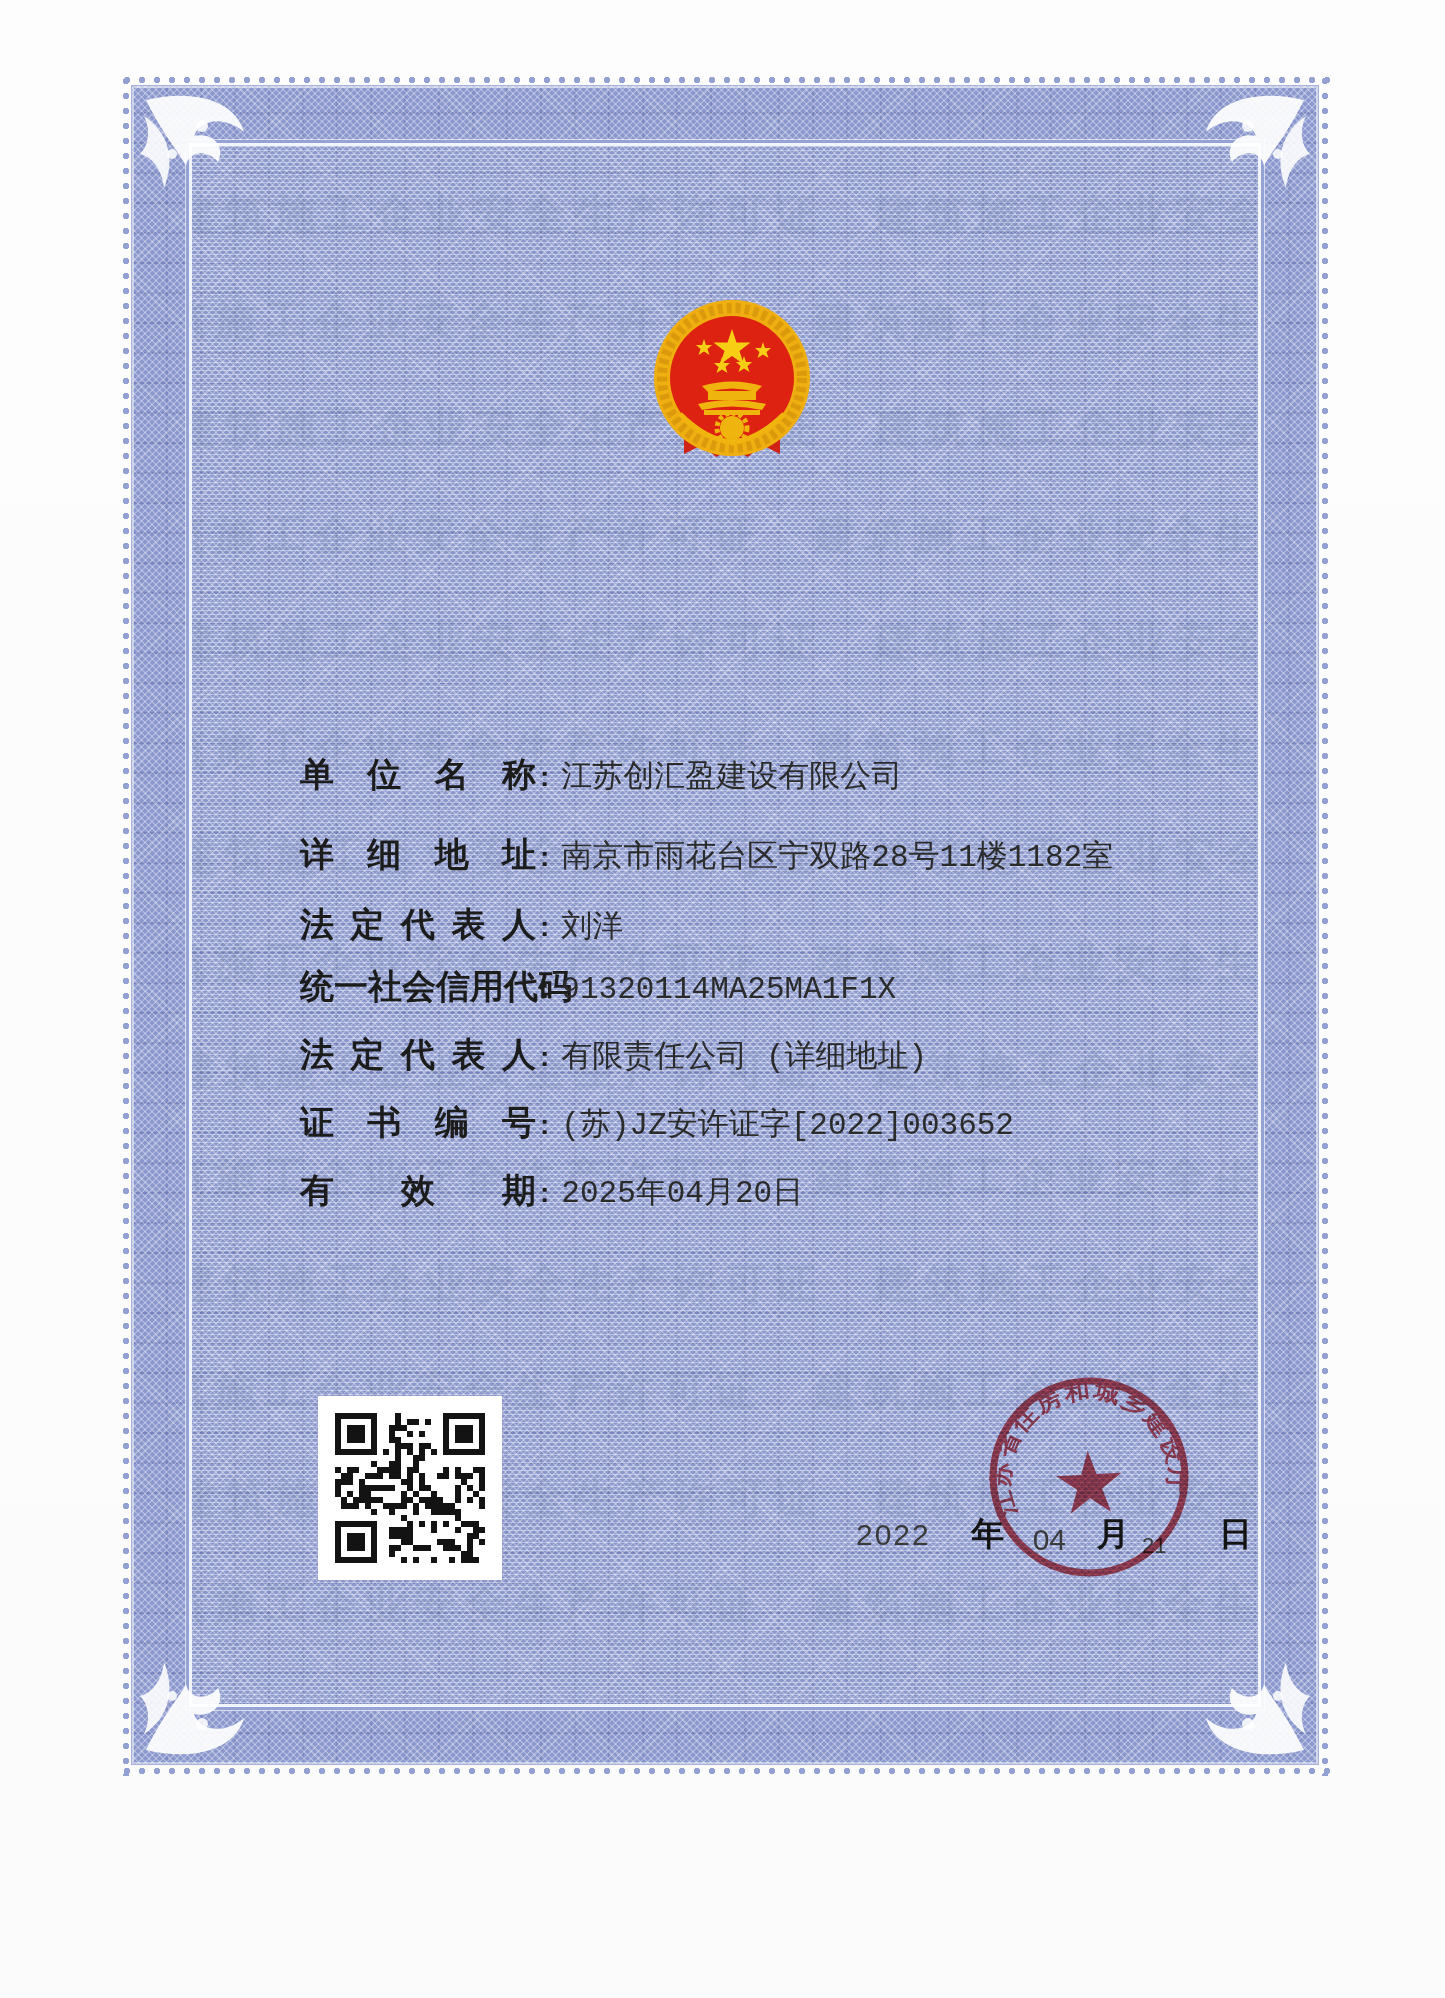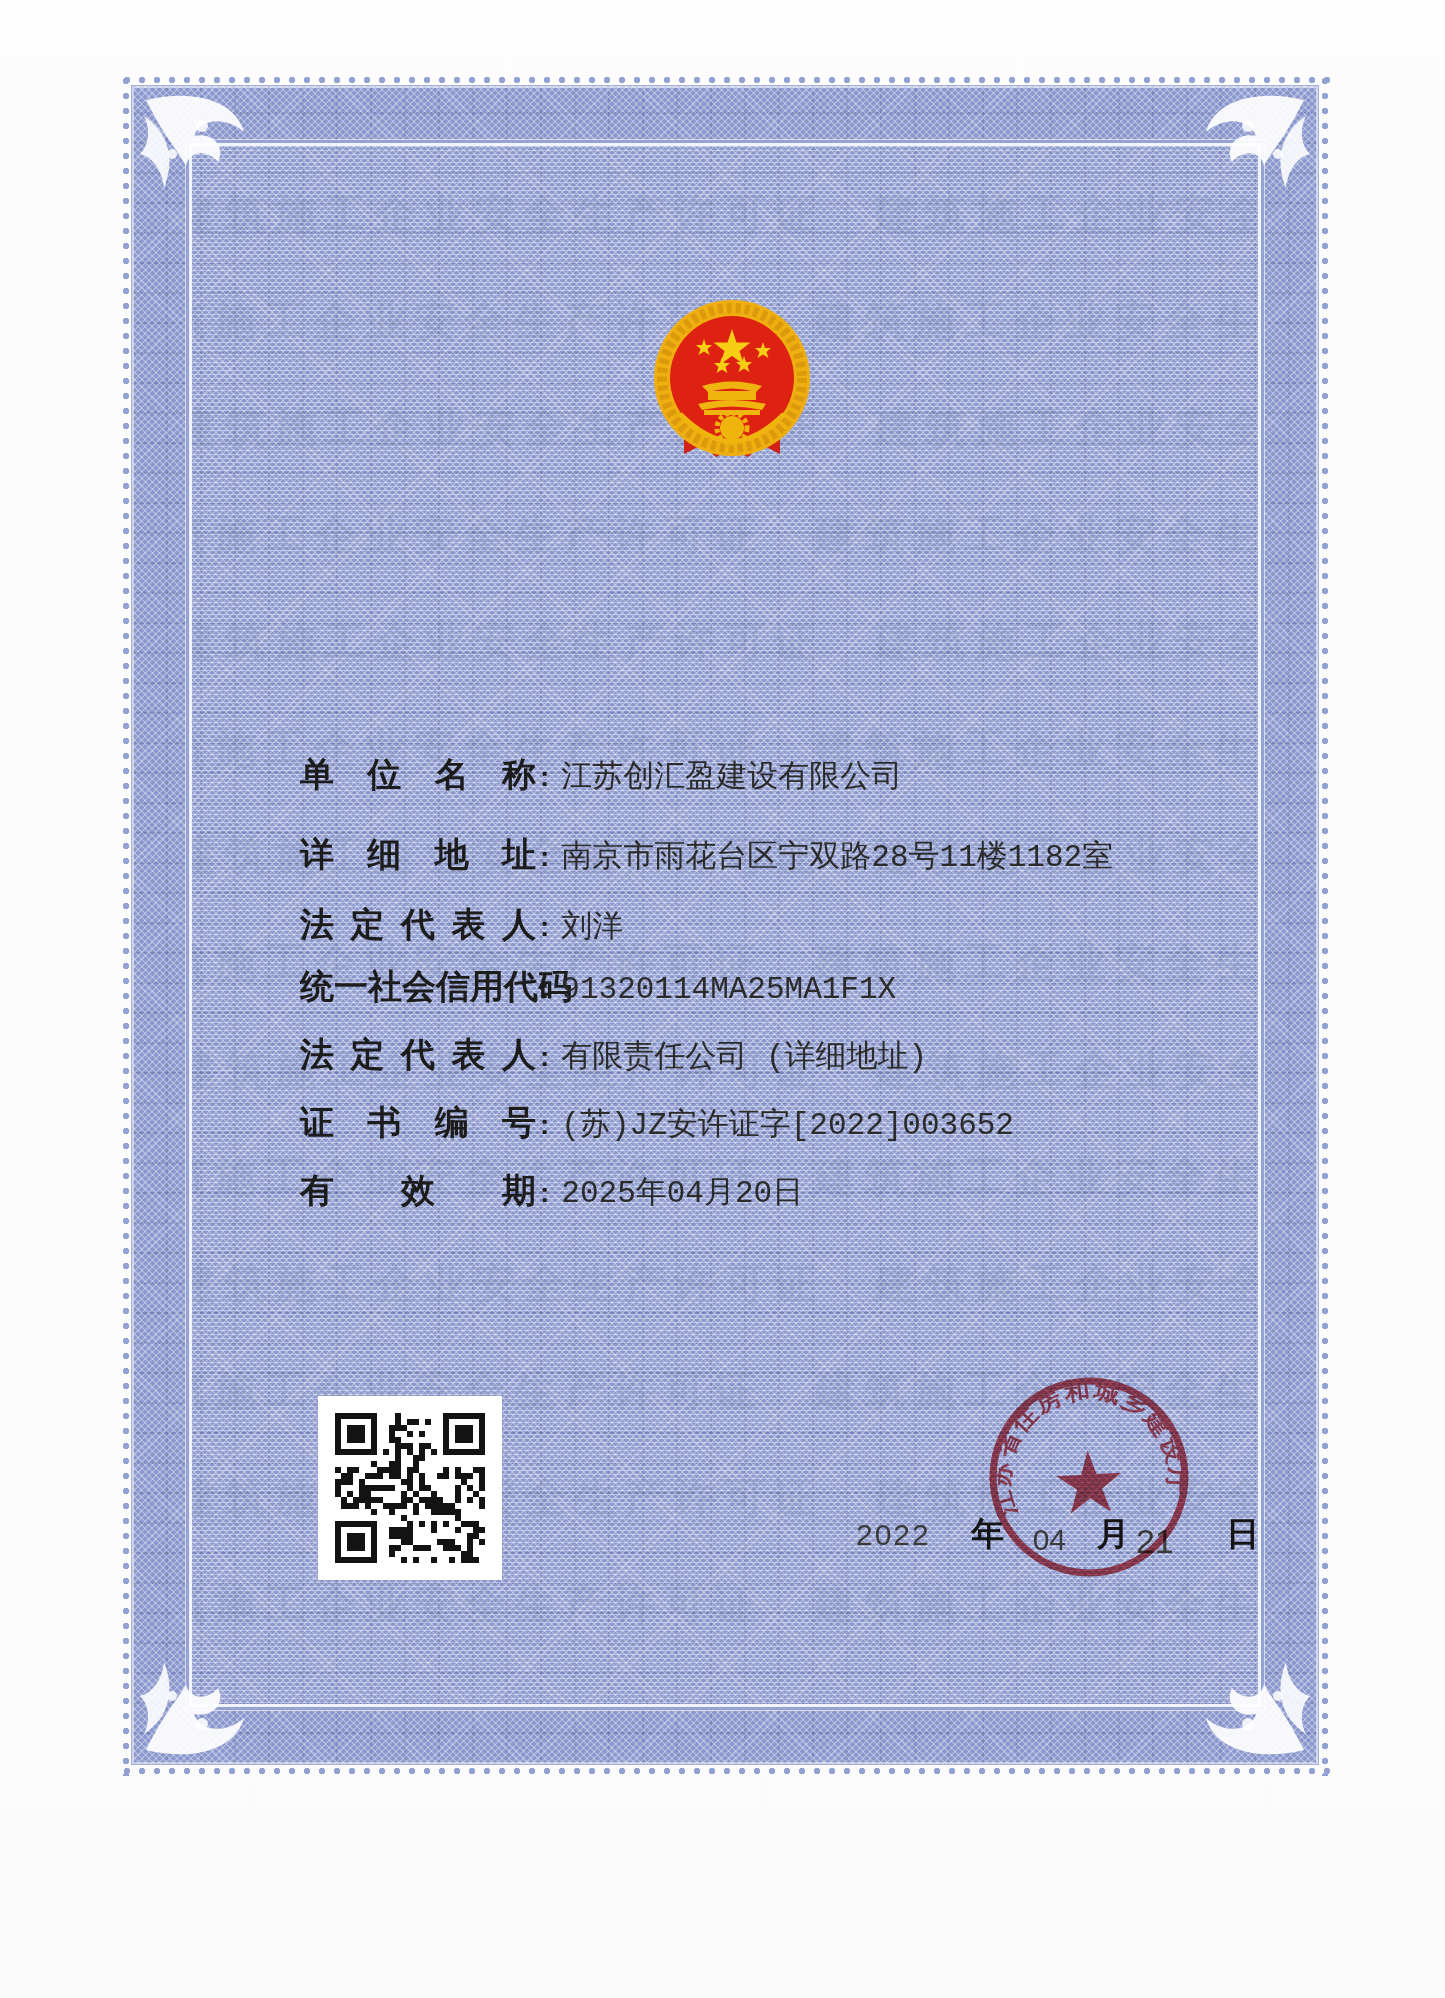--- a/index.html
+++ b/index.html
@@ -70,21 +70,21 @@
   .issuer-label{font-size:32px;font-weight:800;color:#161616;letter-spacing:20px;}
   .issuer-value{font-size:29px;color:#3d3d3d;margin-left:-12px;}
   .dateline{position:absolute;left:856px;top:1512px;z-index:3;white-space:nowrap;}
   .dateline span{display:inline-block;}
   .d-num{font-size:30px;color:#3a3a3a;}
   .d-unit{font-size:33px;font-weight:800;color:#141414;}
   .d-year{letter-spacing:2px;}
   .d-u-year{margin-left:36px;}
   .d-month{margin-left:24px;transform:translateY(5px);}
   .d-u-month{margin-left:26px;}
-  .d-day{font-size:34px;margin-left:2px;transform:translateY(8px);}
+  .d-day{font-size:22px;margin-left:8px;transform:translateY(8px);}
   .d-u-day{margin-left:48px;}
   
   .seal{position:absolute;left:984px;top:1372px;width:210px;height:210px;z-index:5;
     opacity:.88;mix-blend-mode:multiply;transform:rotate(-3deg);}
 </style>
 </head>
 <body>
 
 <div class="page">
 

